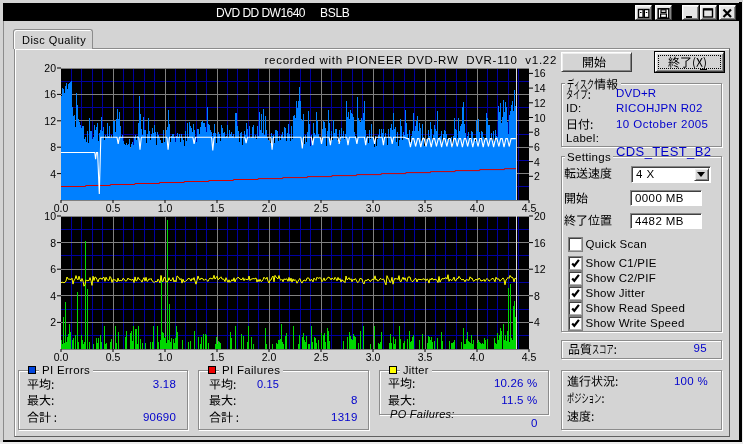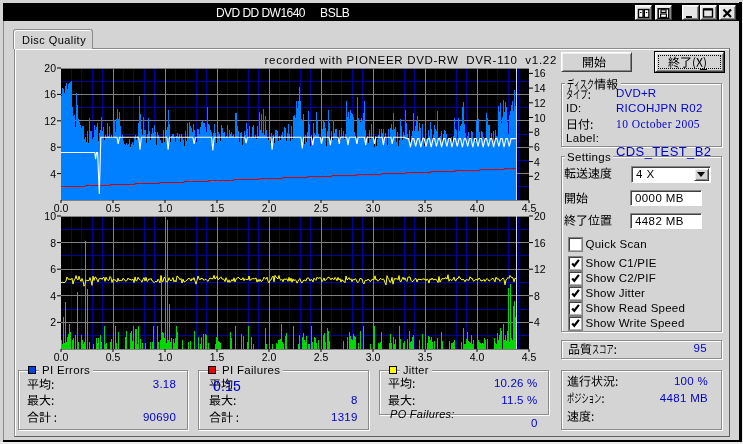--- a/index.html
+++ b/index.html
@@ -167,21 +167,21 @@
     </div>
 <div style="position:absolute;left:566px;top:102.4px;font-size:11.5px;letter-spacing:0.3px;color:#000;white-space:pre;">ID:</div>
 <div style="position:absolute;left:566.0px;top:116.3px;line-height:0">
       <svg width="28.3" height="16.3" viewBox="0 -12.7 28.3 16.3" style="overflow:visible;display:block">
         <path d="M3 -4.2H9V-0.9H3ZM3 -5.1V-8.4H9V-5.1ZM2.1 -9.3V0.8H3V0H9V0.8H10V-9.3Z M16.9 -4.9C17.5 -3.9 18.3 -2.6 18.6 -1.9L19.5 -2.3C19.1 -3 18.3 -4.3 17.7 -5.2ZM21 -9.9V-7.4H16.1V-6.5H21V-0.3C21 0 20.9 0.1 20.6 0.1C20.3 0.1 19.4 0.1 18.3 0.1C18.5 0.3 18.6 0.7 18.7 1C20 1 20.8 1 21.3 0.8C21.7 0.7 21.9 0.4 21.9 -0.3V-6.5H23.4V-7.4H21.9V-9.9ZM15.5 -10C14.8 -8.1 13.7 -6.3 12.4 -5.1C12.6 -4.9 12.9 -4.4 13 -4.2C13.4 -4.6 13.8 -5.1 14.2 -5.7V0.9H15.1V-7.1C15.6 -7.9 16.1 -8.8 16.4 -9.7Z M25.7 -4.7C26.1 -4.7 26.5 -5 26.5 -5.5C26.5 -6 26.1 -6.4 25.7 -6.4C25.2 -6.4 24.9 -6 24.9 -5.5C24.9 -5 25.2 -4.7 25.7 -4.7ZM25.7 0.2C26.1 0.2 26.5 -0.2 26.5 -0.7C26.5 -1.2 26.1 -1.5 25.7 -1.5C25.2 -1.5 24.9 -1.2 24.9 -0.7C24.9 -0.2 25.2 0.2 25.7 0.2Z" fill="#000"></path>
       </svg>
     </div>
 <div style="position:absolute;left:566px;top:132.1px;font-size:11.5px;letter-spacing:0.3px;color:#000;white-space:pre;">Label:</div>
 <div style="position:absolute;left:616px;top:87.3px;font-size:11.5px;letter-spacing:0.2px;color:#0000cc;white-space:pre;">DVD+R</div>
 <div style="position:absolute;left:616px;top:102.4px;font-size:11.5px;letter-spacing:0.3px;color:#0000cc;white-space:pre;">RICOHJPN R02</div>
-<div style="position:absolute;left:616px;top:118.3px;font-size:11.5px;letter-spacing:0.45px;color:#0000cc;white-space:pre;font-family:Liberation Serif, serif;">10 October 2005</div>
+<div style="position:absolute;left:616px;top:118.3px;font-size:11.5px;letter-spacing:0.45px;color:#0000cc;white-space:pre;">10 October 2005</div>
 <div style="position:absolute;left:616px;top:144px;font-size:13px;letter-spacing:0.4px;color:#0000cc;white-space:pre;">CDS_TEST_B2</div>
 <div style="position:absolute;left:561px;top:156px;width:161px;height:176px;border:1px solid #8c8c8c;box-shadow:inset 1px 1px 0 #fff,1px 1px 0 #fff;"></div>
 <div style="position:absolute;left:565px;top:150.5px;padding:0 2px;background:#d4d4d4;font-size:11.5px;letter-spacing:0.3px">Settings</div>
 <div style="position:absolute;left:564.0px;top:165.4px;line-height:0">
       <svg width="49.0" height="16.3" viewBox="0 -12.7 49.0 16.3" style="overflow:visible;display:block">
         <path d="M6.4 -9.1V-8.3H11.1V-9.1ZM9.3 -2.8C9.7 -2.2 10 -1.4 10.3 -0.6L7.4 -0.4C7.8 -1.7 8.2 -3.4 8.5 -4.8H11.5V-5.7H5.9V-4.8H7.5C7.3 -3.4 6.9 -1.6 6.5 -0.4L5.6 -0.3L5.7 0.6L10.6 0.2C10.6 0.4 10.7 0.7 10.8 0.9L11.6 0.6C11.4 -0.4 10.8 -2 10.1 -3.2ZM0.9 -7.1V-2.9H2.8V-1.9H0.5V-1.1H2.8V1H3.7V-1.1H5.9V-1.9H3.7V-2.9H5.6V-7.1H3.7V-8H5.8V-8.8H3.7V-10.1H2.8V-8.8H0.7V-8H2.8V-7.1ZM1.7 -4.7H2.9V-3.6H1.7ZM3.6 -4.7H4.9V-3.6H3.6ZM1.7 -6.4H2.9V-5.3H1.7ZM3.6 -6.4H4.9V-5.3H3.6Z M12.7 -9.3C13.5 -8.7 14.4 -7.9 14.8 -7.3L15.5 -7.9C15.1 -8.5 14.2 -9.3 13.4 -9.8ZM16.7 -9.7C17.1 -9.1 17.6 -8.3 17.7 -7.8H16.2V-7H19V-5.6L19 -5.3H15.8V-4.5H18.9C18.7 -3.5 18 -2.3 15.9 -1.5C16.1 -1.3 16.4 -1 16.5 -0.8C18.4 -1.7 19.3 -2.8 19.7 -3.8C20.3 -2.3 21.3 -1.3 22.8 -0.7C23 -1 23.2 -1.3 23.4 -1.5C21.8 -2 20.8 -3 20.3 -4.5H23.4V-5.3H19.9L19.9 -5.6V-7H23V-7.8H17.8L18.6 -8.1C18.4 -8.7 17.9 -9.5 17.4 -10ZM21.5 -10.1C21.2 -9.5 20.7 -8.6 20.3 -8.1L21.1 -7.8C21.5 -8.3 22 -9.1 22.4 -9.8ZM15.1 -5.3H12.6V-4.5H14.3V-1.4C13.7 -0.9 13 -0.4 12.4 -0.1L12.9 0.9C13.5 0.3 14.2 -0.2 14.7 -0.7C15.5 0.2 16.6 0.7 18.2 0.7C19.5 0.8 22 0.8 23.3 0.7C23.3 0.4 23.5 -0 23.6 -0.2C22.2 -0.1 19.5 -0.1 18.2 -0.1C16.8 -0.2 15.7 -0.6 15.1 -1.5Z M24.7 -9.3C25.5 -8.7 26.4 -7.9 26.8 -7.3L27.5 -7.9C27.1 -8.5 26.2 -9.3 25.4 -9.8ZM27.1 -5.3H24.6V-4.5H26.3V-1.4C25.7 -0.9 25 -0.4 24.4 -0.1L24.9 0.9C25.5 0.3 26.2 -0.2 26.7 -0.7C27.5 0.2 28.6 0.7 30.2 0.7C31.5 0.8 34 0.8 35.3 0.7C35.3 0.4 35.5 -0 35.6 -0.2C34.2 -0.1 31.5 -0.1 30.2 -0.1C28.8 -0.2 27.7 -0.6 27.1 -1.5ZM29.2 -6.3H31V-4.8H29.2ZM31.9 -6.3H33.9V-4.8H31.9ZM31 -10.1V-8.8H27.8V-8.1H31V-7.1H28.3V-4.1H30.6C29.9 -3.1 28.7 -2.1 27.6 -1.6C27.8 -1.5 28.1 -1.2 28.2 -0.9C29.2 -1.5 30.3 -2.4 31 -3.5V-0.6H31.9V-3.5C32.7 -2.5 33.8 -1.5 34.8 -1C34.9 -1.2 35.2 -1.5 35.4 -1.7C34.3 -2.1 33.1 -3.1 32.3 -4.1H34.8V-7.1H31.9V-8.1H35.3V-8.8H31.9V-10.1Z M40.6 -7.8V-6.7H38.7V-6H40.6V-4H45.3V-6H47.2V-6.7H45.3V-7.8H44.4V-6.7H41.5V-7.8ZM44.4 -6V-4.7H41.5V-6ZM45.1 -2.5C44.6 -1.8 43.9 -1.3 43.1 -0.9C42.3 -1.4 41.6 -1.9 41.1 -2.5ZM38.9 -3.2V-2.5H40.7L40.2 -2.3C40.7 -1.6 41.4 -1 42.1 -0.6C41 -0.2 39.7 0.1 38.4 0.2C38.5 0.4 38.7 0.7 38.8 1C40.3 0.8 41.8 0.5 43 -0.1C44.2 0.4 45.5 0.8 47 1C47.1 0.8 47.3 0.4 47.5 0.2C46.2 0.1 45 -0.2 44 -0.6C45 -1.1 45.9 -1.9 46.4 -3L45.8 -3.3L45.7 -3.2ZM37.5 -8.9V-5.4C37.5 -3.7 37.4 -1.2 36.4 0.5C36.6 0.6 37 0.8 37.1 1C38.2 -0.8 38.3 -3.6 38.3 -5.4V-8.1H47.3V-8.9H42.8V-10.1H41.9V-8.9Z" fill="#000"></path>
       </svg>
     </div>
 <div style="position:absolute;left:631px;top:166px;width:80px;height:17px;background:#fff;border:1px solid;border-color:#868686 #fff #fff #868686;box-shadow:inset 1px 1px 0 #404040"></div>
 <div style="position:absolute;left:636px;top:168.2px;font-size:11.5px;letter-spacing:0.4px;color:#000;white-space:pre;">4 X</div>
@@ -247,21 +247,20 @@
       <svg width="52.3" height="16.3" viewBox="0 -12.7 52.3 16.3" style="overflow:visible;display:block">
         <path d="M0.7 -9.3C1.4 -8.7 2.2 -7.8 2.6 -7.2L3.3 -7.8C2.9 -8.4 2.1 -9.2 1.4 -9.8ZM3 -5.3H0.6V-4.5H2.1V-1.4C1.5 -0.9 0.9 -0.4 0.4 -0L0.9 0.9C1.5 0.3 2 -0.2 2.6 -0.7C3.3 0.3 4.4 0.7 6 0.7C7.3 0.8 9.9 0.8 11.3 0.7C11.3 0.4 11.4 0 11.5 -0.2C10.1 -0.1 7.3 -0 6 -0.1C4.6 -0.2 3.5 -0.6 3 -1.5ZM5.6 -10.1C5 -8.5 4 -7.1 2.8 -6.2C3 -6 3.4 -5.7 3.5 -5.5C3.9 -5.8 4.2 -6.2 4.6 -6.6V-1.3H11.3V-2.1H8.4V-3.4H10.8V-4.1H8.4V-5.4H10.8V-6.2H8.4V-7.4H11.1V-8.2H8.5C8.8 -8.7 9 -9.2 9.3 -9.8L8.3 -10C8.2 -9.4 7.9 -8.8 7.6 -8.2H5.7C6 -8.7 6.3 -9.3 6.5 -9.8ZM5.4 -5.4H7.5V-4.1H5.4ZM5.4 -6.2V-7.4H7.5V-6.2ZM5.4 -3.4H7.5V-2.1H5.4Z M17.2 -9.4V-8.5H23.1V-9.4ZM15.2 -10.1C14.6 -9.2 13.4 -8.1 12.4 -7.5C12.6 -7.3 12.8 -6.9 12.9 -6.7C14 -7.5 15.3 -8.7 16.1 -9.7ZM16.7 -6V-5.2H20.7V-0.2C20.7 -0 20.7 0 20.4 0.1C20.2 0.1 19.4 0.1 18.5 0C18.7 0.3 18.8 0.7 18.8 0.9C20 0.9 20.7 0.9 21.1 0.8C21.5 0.6 21.6 0.4 21.6 -0.2V-5.2H23.5V-6ZM15.7 -7.5C14.9 -6.1 13.5 -4.8 12.3 -3.9C12.5 -3.7 12.8 -3.3 12.9 -3.1C13.4 -3.5 13.8 -3.9 14.3 -4.4V1H15.2V-5.4C15.7 -6 16.2 -6.6 16.5 -7.2Z M32.9 -9.3C33.4 -8.6 34 -7.7 34.3 -7.2L35 -7.6C34.8 -8.2 34.1 -9 33.6 -9.7ZM24.6 -8.1C25.2 -7.4 25.8 -6.4 26.1 -5.8L26.8 -6.3C26.5 -6.9 25.9 -7.8 25.3 -8.5ZM31.1 -10.1V-7.3L31.1 -6.5H28.3V-5.7H31C30.8 -3.7 30.1 -1.4 27.9 0.4C28.2 0.5 28.5 0.8 28.7 0.9C30.5 -0.6 31.3 -2.4 31.7 -4.1C32.3 -1.9 33.4 -0.1 35 0.9C35.2 0.7 35.5 0.4 35.7 0.2C33.8 -0.8 32.7 -3 32.1 -5.7H35.4V-6.5H31.9L32 -7.3V-10.1ZM24.4 -2.3 24.9 -1.6C25.5 -2.1 26.3 -2.8 27 -3.5V0.9H27.9V-10.1H27V-4.6C26 -3.7 25 -2.8 24.4 -2.3Z M37.2 -9.3C38 -9 39 -8.5 39.5 -8.1L40 -8.8C39.5 -9.2 38.5 -9.7 37.7 -10ZM36.5 -6C37.3 -5.7 38.4 -5.2 38.9 -4.8L39.4 -5.6C38.8 -6 37.8 -6.4 36.9 -6.7ZM36.9 0.3 37.7 0.8C38.4 -0.3 39.3 -1.9 40 -3.2L39.4 -3.8C38.6 -2.3 37.6 -0.7 36.9 0.3ZM41.5 -8.7H45.9V-5.5H41.5ZM40.6 -9.5V-4.6H41.9C41.8 -2.1 41.4 -0.6 39.2 0.2C39.4 0.4 39.7 0.8 39.8 1C42.2 -0 42.6 -1.8 42.8 -4.6H44.2V-0.4C44.2 0.6 44.4 0.9 45.3 0.9C45.5 0.9 46.3 0.9 46.5 0.9C47.3 0.9 47.5 0.4 47.6 -1.4C47.3 -1.5 47 -1.6 46.8 -1.8C46.7 -0.2 46.7 0 46.4 0C46.2 0 45.6 0 45.4 0C45.1 0 45.1 -0 45.1 -0.4V-4.6H46.8V-9.5Z M49.7 -4.7C50.1 -4.7 50.5 -5 50.5 -5.5C50.5 -6 50.1 -6.4 49.7 -6.4C49.2 -6.4 48.9 -6 48.9 -5.5C48.9 -5 49.2 -4.7 49.7 -4.7ZM49.7 0.2C50.1 0.2 50.5 -0.2 50.5 -0.7C50.5 -1.2 50.1 -1.5 49.7 -1.5C49.2 -1.5 48.9 -1.2 48.9 -0.7C48.9 -0.2 49.2 0.2 49.7 0.2Z" fill="#000"></path>
       </svg>
     </div>
 <div style="position:absolute;left:558px;top:375.1px;width:150px;text-align:right;font-size:11.5px;letter-spacing:0.3px;color:#0000cc;white-space:pre">100 %</div>
 <div style="position:absolute;left:567.0px;top:390.0px;line-height:0">
       <svg width="38.7" height="16.3" viewBox="0 -12.7 38.7 16.3" style="overflow:visible;display:block">
         <path d="M5.4 -8.9C5.4 -9.3 5.6 -9.6 5.9 -9.6C6.1 -9.6 6.4 -9.3 6.4 -8.9C6.4 -8.4 6.1 -8.1 5.9 -8.1C5.6 -8.1 5.4 -8.4 5.4 -8.9ZM5.1 -8.9C5.1 -8.1 5.5 -7.6 5.9 -7.6C6.3 -7.6 6.7 -8.1 6.7 -8.9C6.7 -9.6 6.3 -10.2 5.9 -10.2C5.5 -10.2 5.1 -9.6 5.1 -8.9ZM2.3 -4.4 1.8 -4.8C1.5 -3.8 0.9 -2.4 0.4 -1.7L0.9 -1.1C1.3 -1.8 2 -3.4 2.3 -4.4ZM5.3 -4.8 4.8 -4.4C5.2 -3.6 5.8 -2.1 6 -1.2L6.6 -1.7C6.3 -2.5 5.7 -4 5.3 -4.8ZM0.7 -7.2V-6.2C0.9 -6.2 1.1 -6.3 1.3 -6.3H3.3V-6.2C3.3 -5.6 3.3 -1.5 3.3 -0.8C3.3 -0.5 3.2 -0.4 3 -0.4C2.8 -0.4 2.5 -0.4 2.2 -0.5L2.2 0.4C2.5 0.5 2.9 0.5 3.2 0.5C3.7 0.5 3.9 0.2 3.9 -0.4C3.9 -1.3 3.9 -5.2 3.9 -6.2V-6.3H5.8C5.9 -6.3 6.2 -6.3 6.4 -6.2V-7.2C6.2 -7.2 5.9 -7.2 5.8 -7.2H3.9V-8.4C3.9 -8.7 3.9 -9.1 3.9 -9.3H3.2C3.3 -9.1 3.3 -8.7 3.3 -8.4V-7.2H1.3C1 -7.2 0.9 -7.2 0.7 -7.2Z M12.4 -9 12 -8.7C12.2 -8.1 12.4 -7.4 12.6 -6.8L13 -7.1C12.9 -7.7 12.5 -8.5 12.4 -9ZM13.3 -9.5 12.9 -9.2C13.1 -8.7 13.4 -8 13.6 -7.4L14 -7.7C13.8 -8.2 13.5 -9.1 13.3 -9.5ZM9.3 -9.1 9 -8.3C9.4 -7.9 10.2 -7.1 10.5 -6.6L10.8 -7.4C10.5 -7.8 9.7 -8.7 9.3 -9.1ZM8.2 -0.6 8.5 0.4C9.2 0.2 10.2 -0.4 10.9 -1.1C12.1 -2.2 13.1 -3.7 13.7 -5.4L13.3 -6.3C12.8 -4.7 11.8 -3.1 10.6 -1.9C9.9 -1.3 9 -0.8 8.2 -0.6ZM8.2 -6.4 7.9 -5.6C8.3 -5.2 9.1 -4.4 9.4 -4L9.8 -4.8C9.5 -5.2 8.6 -6 8.2 -6.4Z M16.6 -9.2 16.2 -8.4C16.7 -8 17.4 -7.1 17.8 -6.7L18.1 -7.5C17.8 -7.9 17 -8.8 16.6 -9.2ZM15.5 -0.6 15.8 0.3C16.5 0.1 17.5 -0.5 18.2 -1.2C19.4 -2.3 20.4 -3.8 21 -5.4L20.6 -6.4C20 -4.7 19.1 -3.2 17.9 -2C17.2 -1.3 16.3 -0.9 15.5 -0.6ZM15.5 -6.5 15.2 -5.7C15.6 -5.3 16.4 -4.5 16.7 -4.1L17.1 -4.9C16.7 -5.3 15.9 -6.1 15.5 -6.5Z M22.8 -0.7V0.2C22.9 0.2 23 0.2 23.2 0.2H25.4L25.4 0.7H25.9C25.9 0.5 25.9 0.2 25.9 0C25.9 -1 25.9 -5.5 25.9 -6C25.9 -6.2 25.9 -6.4 25.9 -6.6C25.8 -6.6 25.7 -6.5 25.5 -6.5C25.1 -6.5 23.7 -6.5 23.4 -6.5C23.3 -6.5 22.9 -6.6 22.8 -6.6V-5.7C22.9 -5.7 23.3 -5.7 23.4 -5.7C23.7 -5.7 25.3 -5.7 25.4 -5.7V-3.7H23.4C23.3 -3.7 23.1 -3.7 23 -3.7V-2.8C23.1 -2.8 23.3 -2.8 23.4 -2.8H25.4V-0.7H23.2C23 -0.7 22.9 -0.7 22.8 -0.7Z M28.8 -8.8 28.3 -8.1C28.9 -7.5 29.8 -6.2 30.1 -5.6L30.6 -6.3C30.2 -7 29.3 -8.2 28.8 -8.8ZM28.1 -0.8 28.5 0.2C29.7 -0.1 30.6 -0.9 31.3 -1.6C32.4 -2.8 33.3 -4.4 33.8 -5.9L33.4 -6.9C33 -5.4 32.1 -3.7 31 -2.5C30.3 -1.8 29.4 -1.1 28.1 -0.8Z M36 -4.7C36.4 -4.7 36.8 -5 36.8 -5.5C36.8 -6 36.4 -6.4 36 -6.4C35.5 -6.4 35.2 -6 35.2 -5.5C35.2 -5 35.5 -4.7 36 -4.7ZM36 0.2C36.4 0.2 36.8 -0.2 36.8 -0.7C36.8 -1.2 36.4 -1.5 36 -1.5C35.5 -1.5 35.2 -1.2 35.2 -0.7C35.2 -0.2 35.5 0.2 36 0.2Z" fill="#000"></path>
       </svg>
     </div>
-<div style="position:absolute;left:558px;top:392.0px;width:150px;text-align:right;font-size:11.5px;letter-spacing:0.3px;color:#0000cc;white-space:pre">4481 MB</div>
 <div style="position:absolute;left:567.0px;top:407.5px;line-height:0">
       <svg width="28.3" height="16.3" viewBox="0 -12.7 28.3 16.3" style="overflow:visible;display:block">
         <path d="M0.7 -9.3C1.5 -8.7 2.4 -7.9 2.8 -7.3L3.5 -7.9C3.1 -8.5 2.2 -9.3 1.4 -9.8ZM3.1 -5.3H0.6V-4.5H2.3V-1.4C1.7 -0.9 1 -0.4 0.4 -0.1L0.9 0.9C1.5 0.3 2.2 -0.2 2.7 -0.7C3.5 0.2 4.6 0.7 6.2 0.7C7.5 0.8 10 0.8 11.3 0.7C11.3 0.4 11.5 -0 11.6 -0.2C10.2 -0.1 7.5 -0.1 6.2 -0.1C4.8 -0.2 3.7 -0.6 3.1 -1.5ZM5.2 -6.3H7V-4.8H5.2ZM7.9 -6.3H9.9V-4.8H7.9ZM7 -10.1V-8.8H3.8V-8.1H7V-7.1H4.3V-4.1H6.6C5.9 -3.1 4.7 -2.1 3.6 -1.6C3.8 -1.5 4.1 -1.2 4.2 -0.9C5.2 -1.5 6.3 -2.4 7 -3.5V-0.6H7.9V-3.5C8.7 -2.5 9.8 -1.5 10.8 -1C10.9 -1.2 11.2 -1.5 11.4 -1.7C10.3 -2.1 9.1 -3.1 8.3 -4.1H10.8V-7.1H7.9V-8.1H11.3V-8.8H7.9V-10.1Z M16.6 -7.8V-6.7H14.7V-6H16.6V-4H21.3V-6H23.2V-6.7H21.3V-7.8H20.4V-6.7H17.5V-7.8ZM20.4 -6V-4.7H17.5V-6ZM21.1 -2.5C20.6 -1.8 19.9 -1.3 19.1 -0.9C18.3 -1.4 17.6 -1.9 17.1 -2.5ZM14.9 -3.2V-2.5H16.7L16.2 -2.3C16.7 -1.6 17.4 -1 18.1 -0.6C17 -0.2 15.7 0.1 14.4 0.2C14.5 0.4 14.7 0.7 14.8 1C16.3 0.8 17.8 0.5 19 -0.1C20.2 0.4 21.5 0.8 23 1C23.1 0.8 23.3 0.4 23.5 0.2C22.2 0.1 21 -0.2 20 -0.6C21 -1.1 21.9 -1.9 22.4 -3L21.8 -3.3L21.7 -3.2ZM13.5 -8.9V-5.4C13.5 -3.7 13.4 -1.2 12.4 0.5C12.6 0.6 13 0.8 13.1 1C14.2 -0.8 14.3 -3.6 14.3 -5.4V-8.1H23.3V-8.9H18.8V-10.1H17.9V-8.9Z M25.7 -4.7C26.1 -4.7 26.5 -5 26.5 -5.5C26.5 -6 26.1 -6.4 25.7 -6.4C25.2 -6.4 24.9 -6 24.9 -5.5C24.9 -5 25.2 -4.7 25.7 -4.7ZM25.7 0.2C26.1 0.2 26.5 -0.2 26.5 -0.7C26.5 -1.2 26.1 -1.5 25.7 -1.5C25.2 -1.5 24.9 -1.2 24.9 -0.7C24.9 -0.2 25.2 0.2 25.7 0.2Z" fill="#000"></path>
       </svg>
     </div>
 <div style="position:absolute;left:18px;top:370px;width:170px;height:60px;border:1px solid #8c8c8c;box-shadow:inset 1px 1px 0 #fff,1px 1px 0 #fff;"></div>
 <div style="position:absolute;left:28px;top:366px;width:8px;height:8px;background:#0044dd;border:1px solid #000"></div>
     <div style="position:absolute;left:39px;top:363.5px;background:#d4d4d4;padding:0 3px;font-size:11.5px;letter-spacing:0.3px;white-space:pre">PI Errors</div>
 <div style="position:absolute;left:27.0px;top:375.7px;line-height:0">
       <svg width="28.3" height="16.3" viewBox="0 -12.7 28.3 16.3" style="overflow:visible;display:block">
@@ -281,21 +280,21 @@
     </div>
 <div style="position:absolute;left:26px;top:410.7px;width:150px;text-align:right;font-size:11.5px;letter-spacing:0.2px;color:#0000cc;white-space:pre">90690</div>
 <div style="position:absolute;left:198px;top:370px;width:171px;height:60px;border:1px solid #8c8c8c;box-shadow:inset 1px 1px 0 #fff,1px 1px 0 #fff;"></div>
 <div style="position:absolute;left:208px;top:366px;width:8px;height:8px;background:#ee0000;border:1px solid #000"></div>
     <div style="position:absolute;left:219px;top:363.5px;background:#d4d4d4;padding:0 3px;font-size:11.5px;letter-spacing:0.3px;white-space:pre">PI Failures</div>
 <div style="position:absolute;left:209.0px;top:375.7px;line-height:0">
       <svg width="28.3" height="16.3" viewBox="0 -12.7 28.3 16.3" style="overflow:visible;display:block">
         <path d="M2.1 -7.6C2.6 -6.7 3 -5.5 3.2 -4.8L4 -5.1C3.9 -5.8 3.4 -6.9 2.9 -7.8ZM9.1 -7.9C8.8 -7 8.2 -5.8 7.8 -5L8.5 -4.8C9 -5.5 9.6 -6.6 10 -7.6ZM0.6 -4.2V-3.3H5.5V0.9H6.4V-3.3H11.4V-4.2H6.4V-8.4H10.7V-9.3H1.3V-8.4H5.5V-4.2Z M17.3 -5.7V-4.8H21V-5.7ZM16.7 -1.8 17.1 -0.9C18.3 -1.4 19.8 -2 21.3 -2.6L21.1 -3.4C19.5 -2.8 17.8 -2.1 16.7 -1.8ZM18.1 -10.1C17.6 -8.4 16.8 -6.8 15.9 -5.7C16.1 -5.6 16.5 -5.3 16.6 -5.1C17.1 -5.7 17.6 -6.4 18 -7.2H22.4C22.2 -2.4 22 -0.5 21.7 -0.1C21.5 0.1 21.4 0.1 21.1 0.1C20.9 0.1 20.1 0.1 19.3 0C19.5 0.3 19.6 0.7 19.6 0.9C20.3 1 21.1 1 21.5 0.9C21.9 0.9 22.2 0.8 22.5 0.4C23 -0.1 23.1 -2.1 23.3 -7.6C23.3 -7.7 23.3 -8.1 23.3 -8.1H18.4C18.6 -8.7 18.8 -9.3 19 -9.9ZM12.4 -1.9 12.7 -1C13.8 -1.5 15.3 -2.1 16.7 -2.7L16.5 -3.6L15 -2.9V-6.4H16.4V-7.3H15V-10H14.1V-7.3H12.6V-6.4H14.1V-2.6C13.5 -2.3 12.9 -2.1 12.4 -1.9Z M25.7 -4.7C26.1 -4.7 26.5 -5 26.5 -5.5C26.5 -6 26.1 -6.4 25.7 -6.4C25.2 -6.4 24.9 -6 24.9 -5.5C24.9 -5 25.2 -4.7 25.7 -4.7ZM25.7 0.2C26.1 0.2 26.5 -0.2 26.5 -0.7C26.5 -1.2 26.1 -1.5 25.7 -1.5C25.2 -1.5 24.9 -1.2 24.9 -0.7C24.9 -0.2 25.2 0.2 25.7 0.2Z" fill="#000"></path>
       </svg>
     </div>
-<div style="position:absolute;left:213px;top:377.7px;width:150px;text-align:left;font-size:14px;letter-spacing:0.2px;color:#0000cc;white-space:pre">0.15</div>
+<div style="position:absolute;left:193px;top:377.7px;width:150px;text-align:center;font-size:11px;letter-spacing:0.2px;color:#0000cc;white-space:pre">0.15</div>
 <div style="position:absolute;left:209.0px;top:391.7px;line-height:0">
       <svg width="28.3" height="16.3" viewBox="0 -12.7 28.3 16.3" style="overflow:visible;display:block">
         <path d="M3 -7.6H9V-6.8H3ZM3 -9.1H9V-8.2H3ZM2.1 -9.7V-6.1H9.9V-9.7ZM4.8 -4.7V-3.9H2.6V-4.7ZM0.6 -0.5 0.7 0.3 4.8 -0.2V1H5.6V0.2C5.8 0.4 6 0.7 6.1 0.9C6.9 0.6 7.8 0.2 8.5 -0.4C9.2 0.2 10.1 0.7 11 0.9C11.1 0.7 11.4 0.4 11.6 0.3C10.6 0 9.8 -0.4 9.1 -0.9C9.9 -1.7 10.5 -2.6 10.9 -3.8L10.3 -4L10.2 -4H6V-3.2H7.1L6.6 -3.1C6.9 -2.3 7.3 -1.6 7.9 -1C7.2 -0.4 6.4 -0.1 5.6 0.2V-4.7H11.3V-5.5H0.7V-4.7H1.7V-0.6ZM7.3 -3.2H9.8C9.5 -2.6 9 -2 8.5 -1.5C8 -2 7.6 -2.6 7.3 -3.2ZM4.8 -3.2V-2.4H2.6V-3.2ZM4.8 -1.7V-1L2.6 -0.7V-1.7Z M17.5 -10.1C17.5 -9.1 17.5 -7.9 17.4 -6.6H12.7V-5.7H17.2C16.7 -3.4 15.5 -1.1 12.5 0.2C12.8 0.4 13.1 0.7 13.2 0.9C16.1 -0.4 17.4 -2.7 18 -5C18.9 -2.3 20.5 -0.2 22.8 0.9C23 0.7 23.3 0.3 23.5 0.1C21.2 -0.9 19.6 -3.1 18.8 -5.7H23.3V-6.6H18.3C18.5 -7.9 18.5 -9.1 18.5 -10.1Z M25.7 -4.7C26.1 -4.7 26.5 -5 26.5 -5.5C26.5 -6 26.1 -6.4 25.7 -6.4C25.2 -6.4 24.9 -6 24.9 -5.5C24.9 -5 25.2 -4.7 25.7 -4.7ZM25.7 0.2C26.1 0.2 26.5 -0.2 26.5 -0.7C26.5 -1.2 26.1 -1.5 25.7 -1.5C25.2 -1.5 24.9 -1.2 24.9 -0.7C24.9 -0.2 25.2 0.2 25.7 0.2Z" fill="#000"></path>
       </svg>
     </div>
 <div style="position:absolute;left:207.5px;top:393.7px;width:150px;text-align:right;font-size:11.5px;letter-spacing:0.2px;color:#0000cc;white-space:pre">8</div>
 <div style="position:absolute;left:209.0px;top:408.7px;line-height:0">
       <svg width="31.0" height="16.3" viewBox="0 -12.7 31.0 16.3" style="overflow:visible;display:block">
         <path d="M3 -6.2V-5.4H9V-6.2ZM6 -9.2C7.1 -7.6 9.2 -5.9 11.1 -4.9C11.2 -5.2 11.5 -5.5 11.7 -5.7C9.8 -6.6 7.7 -8.3 6.4 -10.1H5.5C4.5 -8.5 2.5 -6.7 0.4 -5.6C0.6 -5.4 0.9 -5.1 1 -4.9C3 -6 5 -7.7 6 -9.2ZM2.4 -3.8V1H3.2V0.5H8.8V1H9.7V-3.8ZM3.2 -0.3V-3H8.8V-0.3Z M13 -6.4V-5.7H16.8V-6.4ZM13.1 -9.7V-8.9H16.8V-9.7ZM13 -4.8V-4.1H16.8V-4.8ZM12.5 -8.1V-7.3H17.2V-8.1ZM20 -10V-6H17.2V-5.1H20V1H20.9V-5.1H23.7V-6H20.9V-10ZM13 -3.2V0.8H13.8V0.3H16.7V-3.2ZM13.8 -2.5H15.9V-0.5H13.8Z M28.4 -4.7C28.8 -4.7 29.1 -5 29.1 -5.5C29.1 -6 28.8 -6.4 28.4 -6.4C27.9 -6.4 27.6 -6 27.6 -5.5C27.6 -5 27.9 -4.7 28.4 -4.7ZM28.4 0.2C28.8 0.2 29.1 -0.2 29.1 -0.7C29.1 -1.2 28.8 -1.5 28.4 -1.5C27.9 -1.5 27.6 -1.2 27.6 -0.7C27.6 -0.2 27.9 0.2 28.4 0.2Z" fill="#000"></path>
       </svg>

